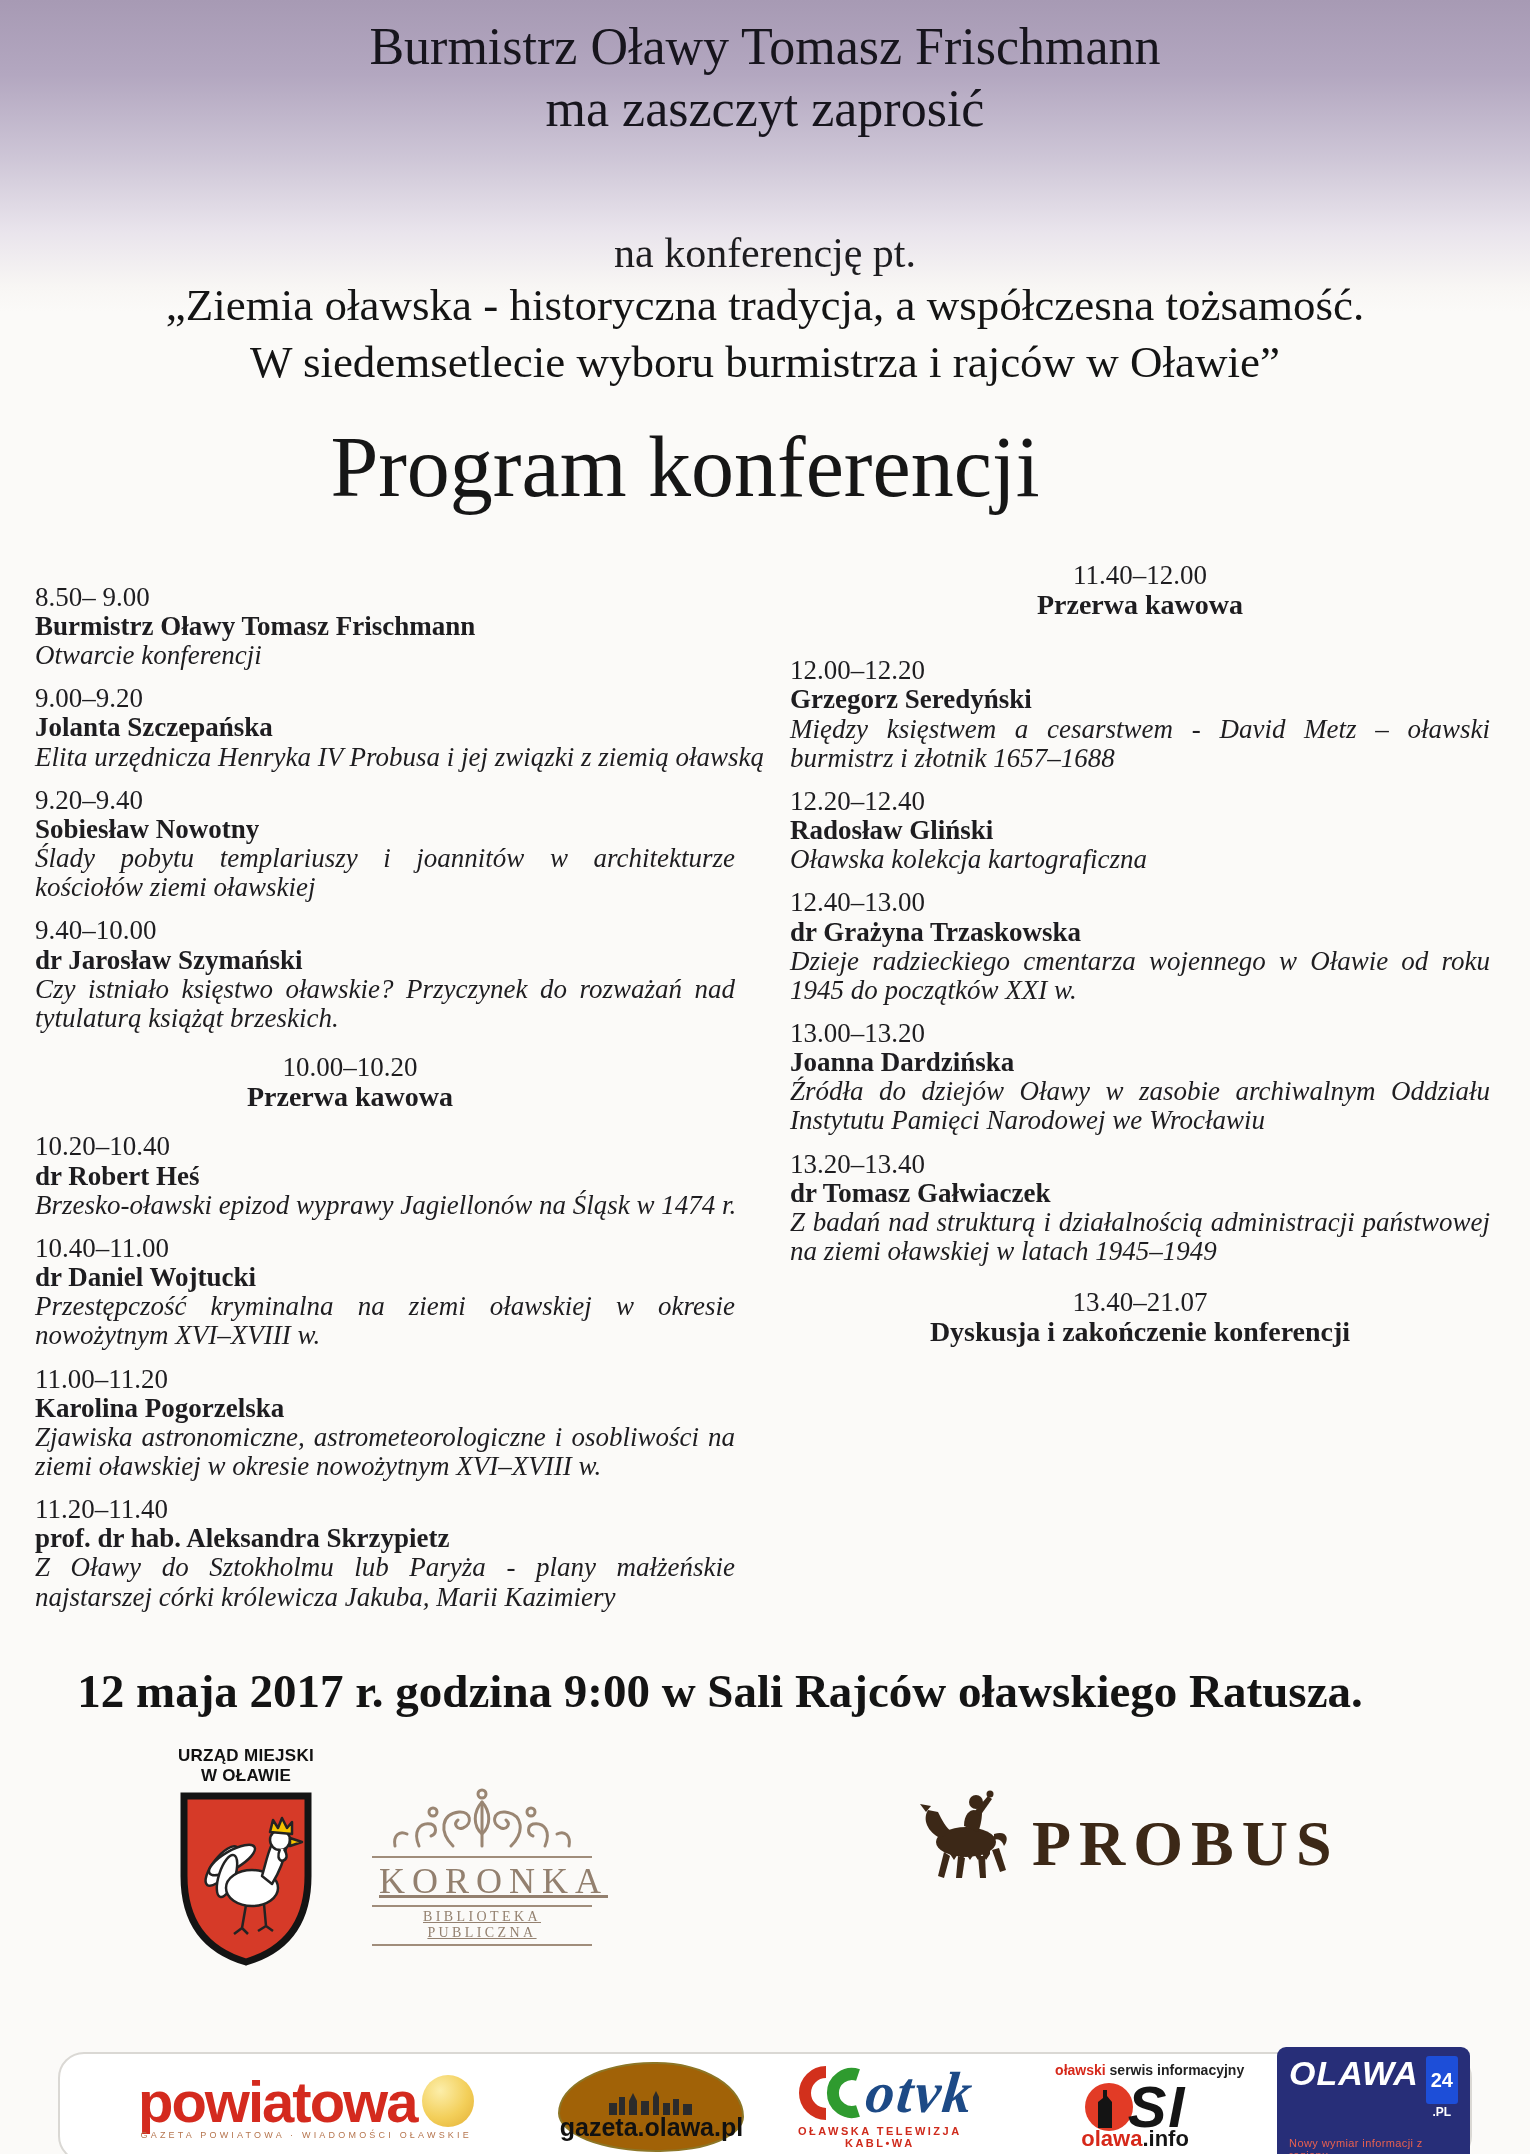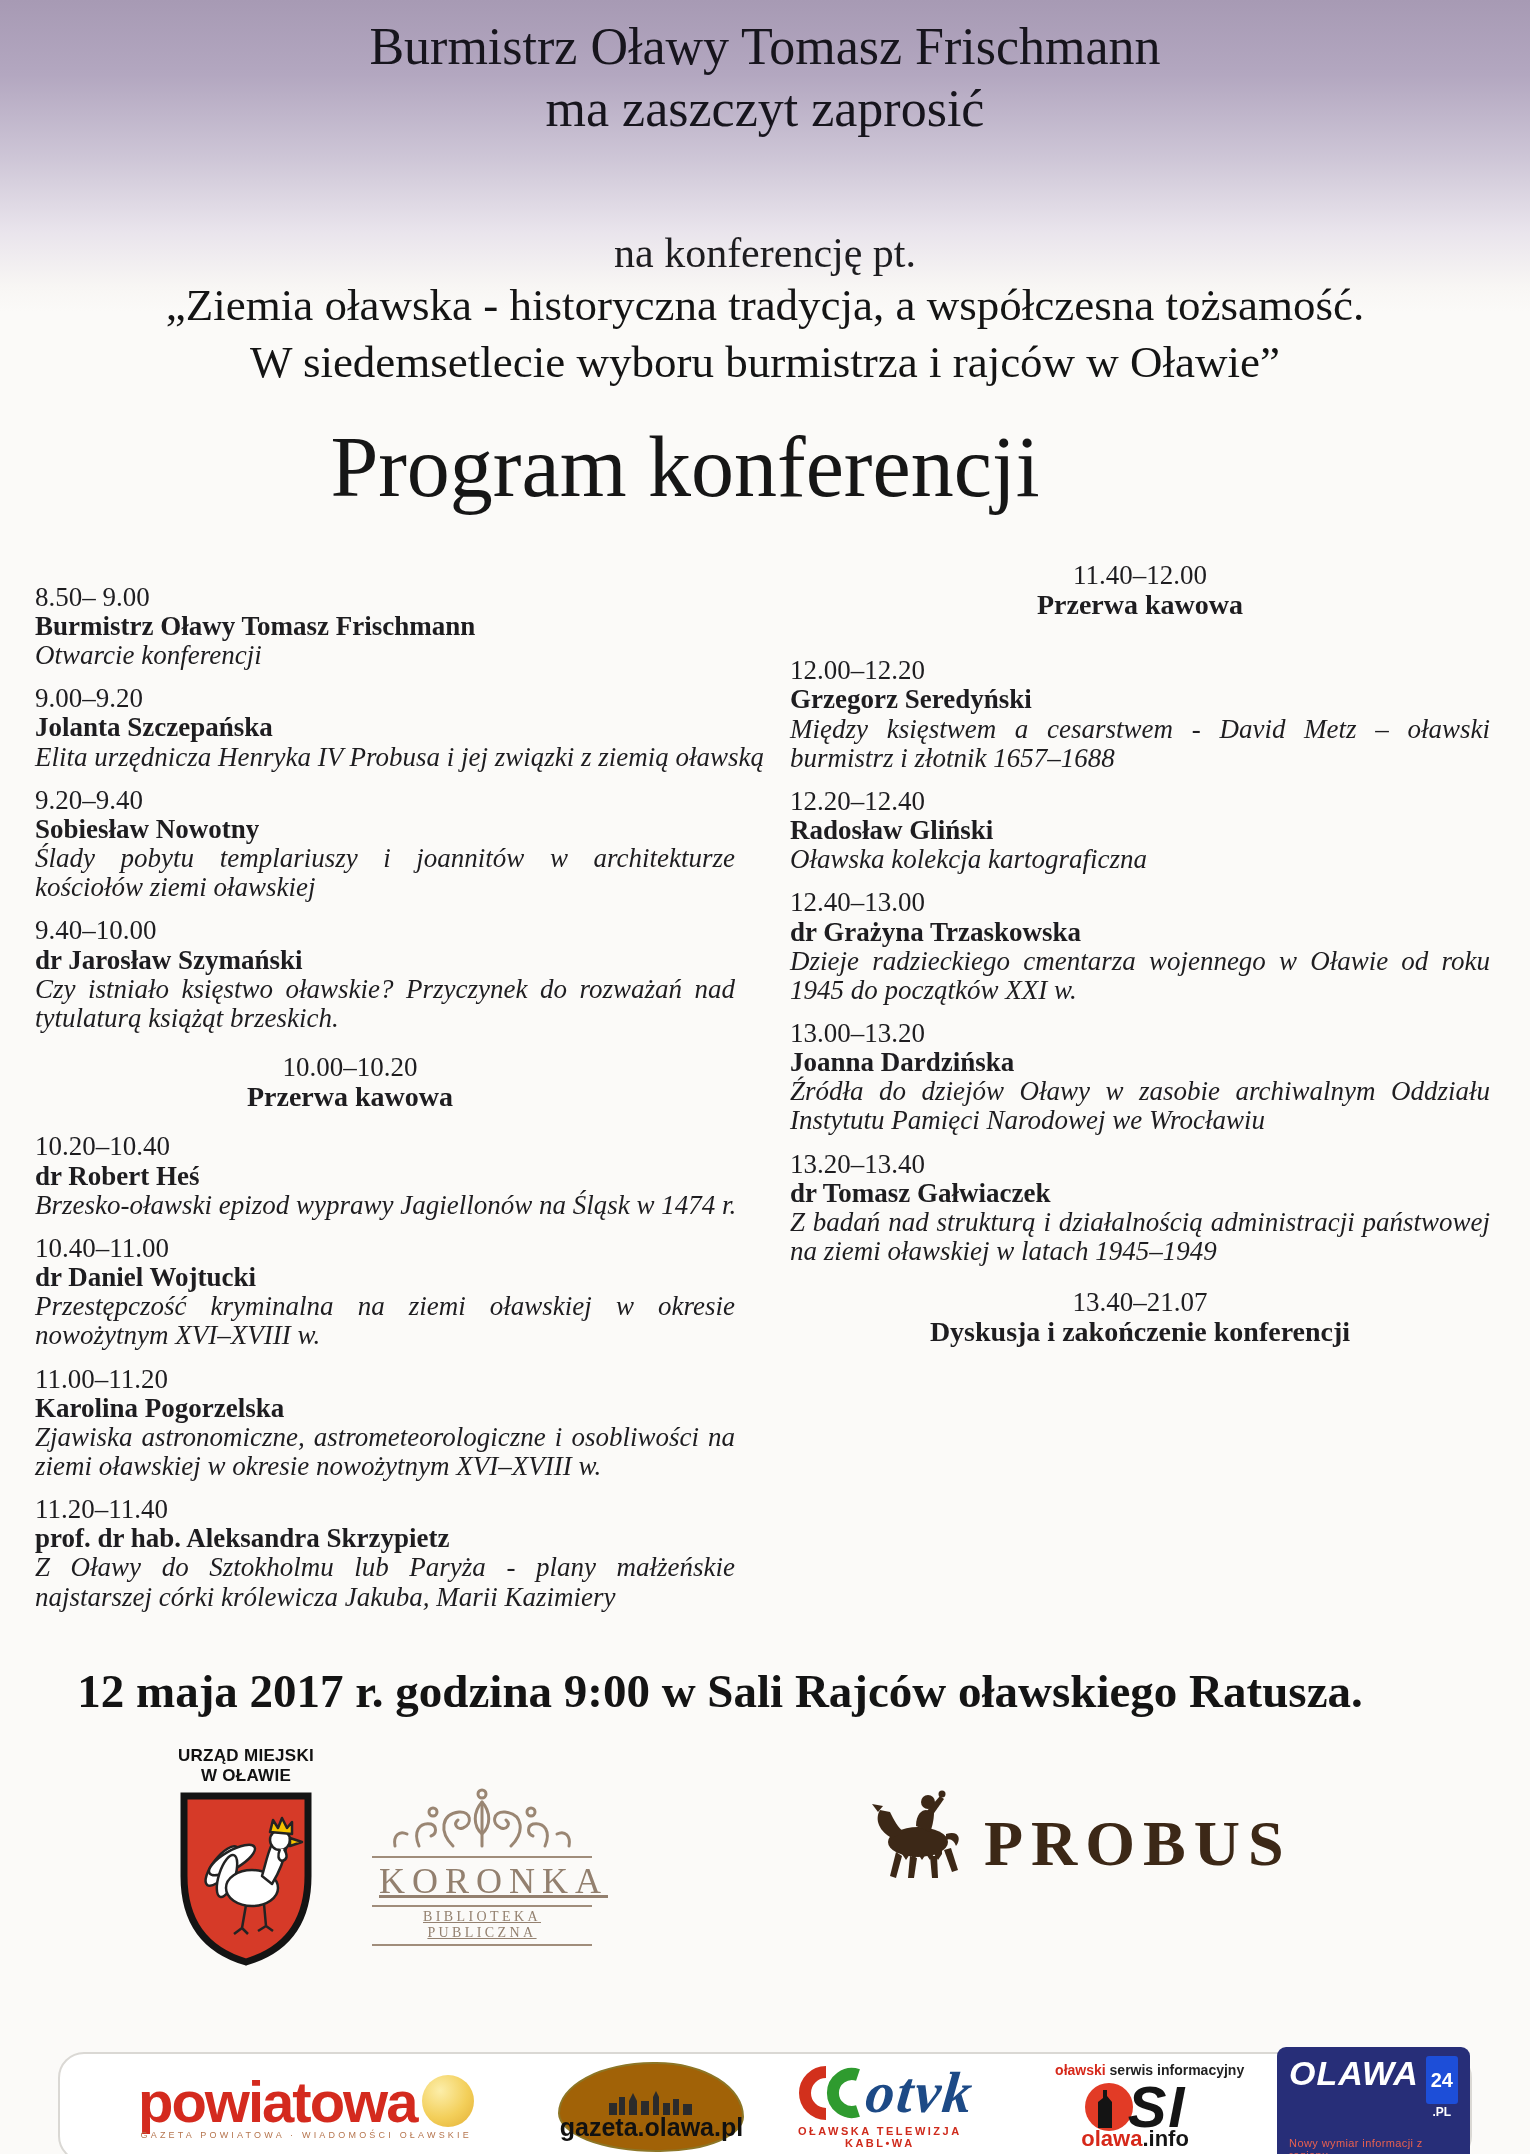--- a/index.html
+++ b/index.html
@@ -44,21 +44,21 @@
   .city { position:absolute; left:158px; top:2px; width:176px; text-align:center;
           font-family:"Liberation Sans",sans-serif; }
   .city-label { font-size:17px; font-weight:bold; line-height:1.18; letter-spacing:.3px; color:#111; }
   .city svg { margin-top:6px; }
 
   .koronka { position:absolute; left:372px; top:40px; width:220px; text-align:center; color:#93806f;text-decoration:underline; }
   .koronka .rule { border:0; border-top:2px solid #a08d7b; margin:2px 0; }
   .koronka-name { font-size:36px; letter-spacing:7px; padding-left:7px; line-height:1.2; }
   .koronka-sub { font-size:14px; letter-spacing:3.4px; margin:1px 0 3px; }
 
-  .probus { position:absolute; left:864px; top:42px; display:flex; align-items:flex-start; gap:16px; color:#3c2817; }
+  .probus { position:absolute; left:912px; top:42px; display:flex; align-items:flex-start; gap:16px; color:#3c2817; }
   .probus-name { font-size:64px; font-weight:bold; letter-spacing:8px; margin-top:26px; line-height:1; }
 
   .strip { margin:76px 58px 0; height:106px; background:#ffffff; border:2px solid #dad8d4; border-radius:26px;
            display:flex; align-items:center; font-family:"Liberation Sans",sans-serif; }
 
   .powiatowa { margin-left:78px; }
   .pow-row { display:flex; align-items:center; }
   .pow-name { font-weight:900; font-size:58px; color:#d42a1e; letter-spacing:-2px; line-height:.95; }
   .pow-ball { width:52px; height:52px; border-radius:50%; margin-left:6px;
               background:radial-gradient(circle at 35% 30%, #fceeaa, #f3cf5a 55%, #e3ae33); }

